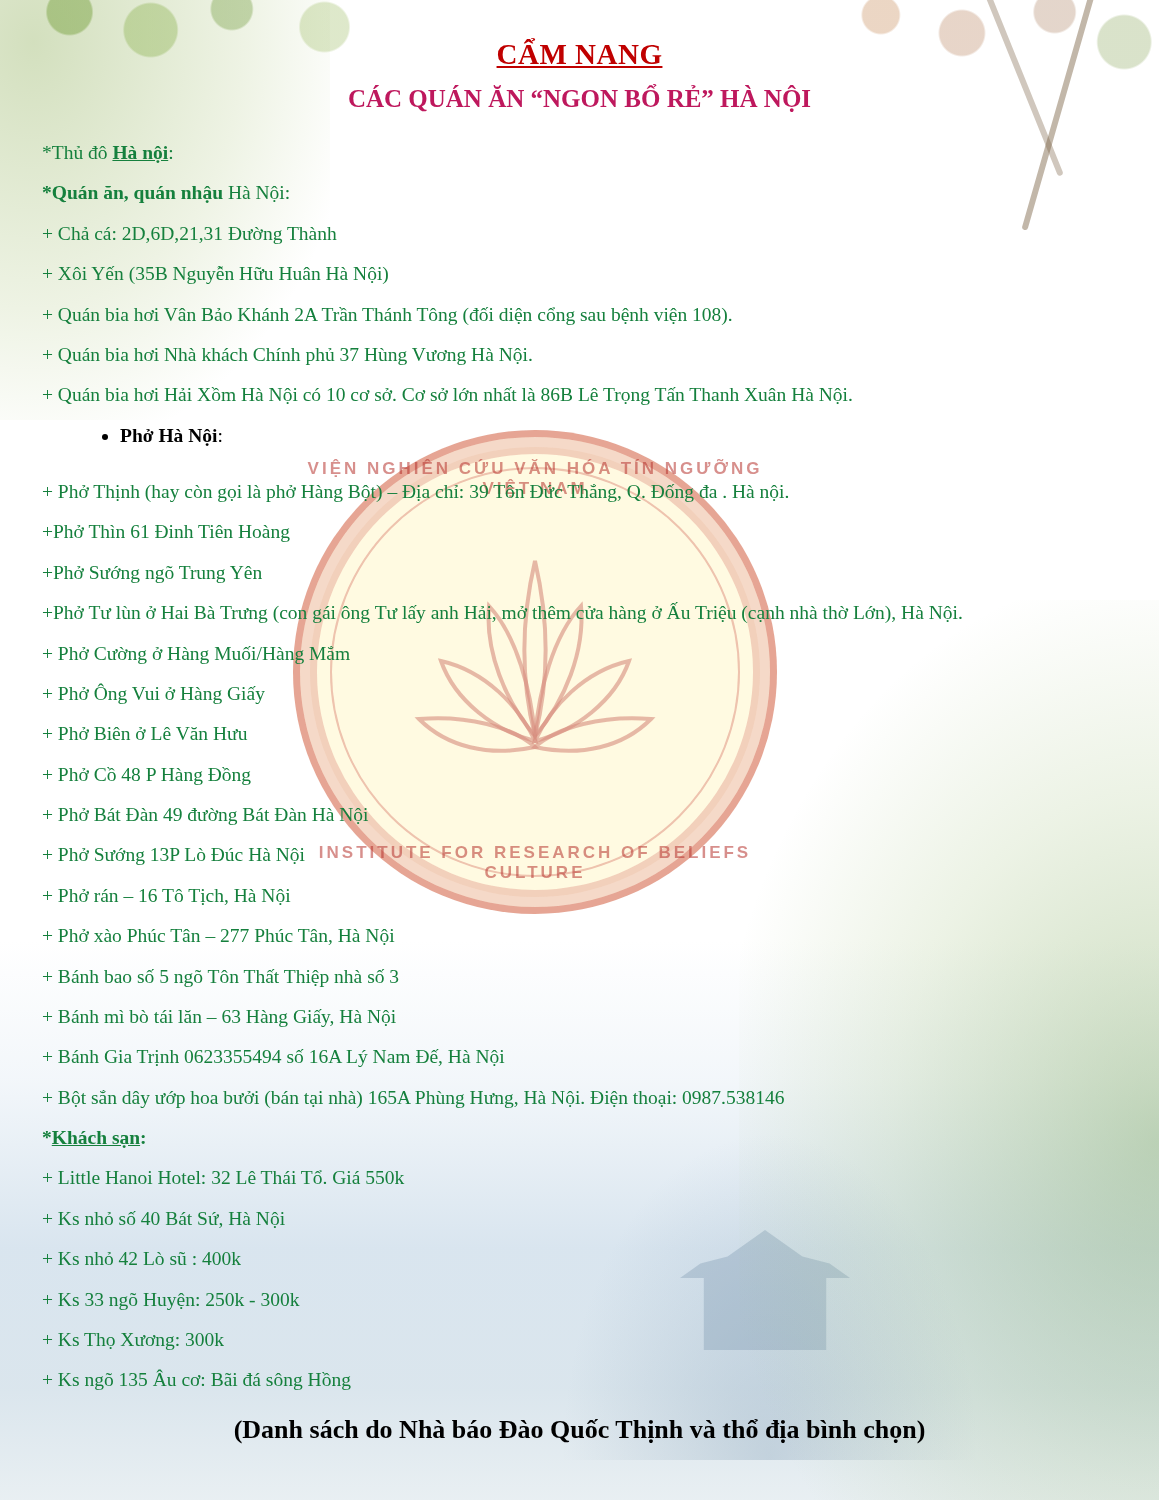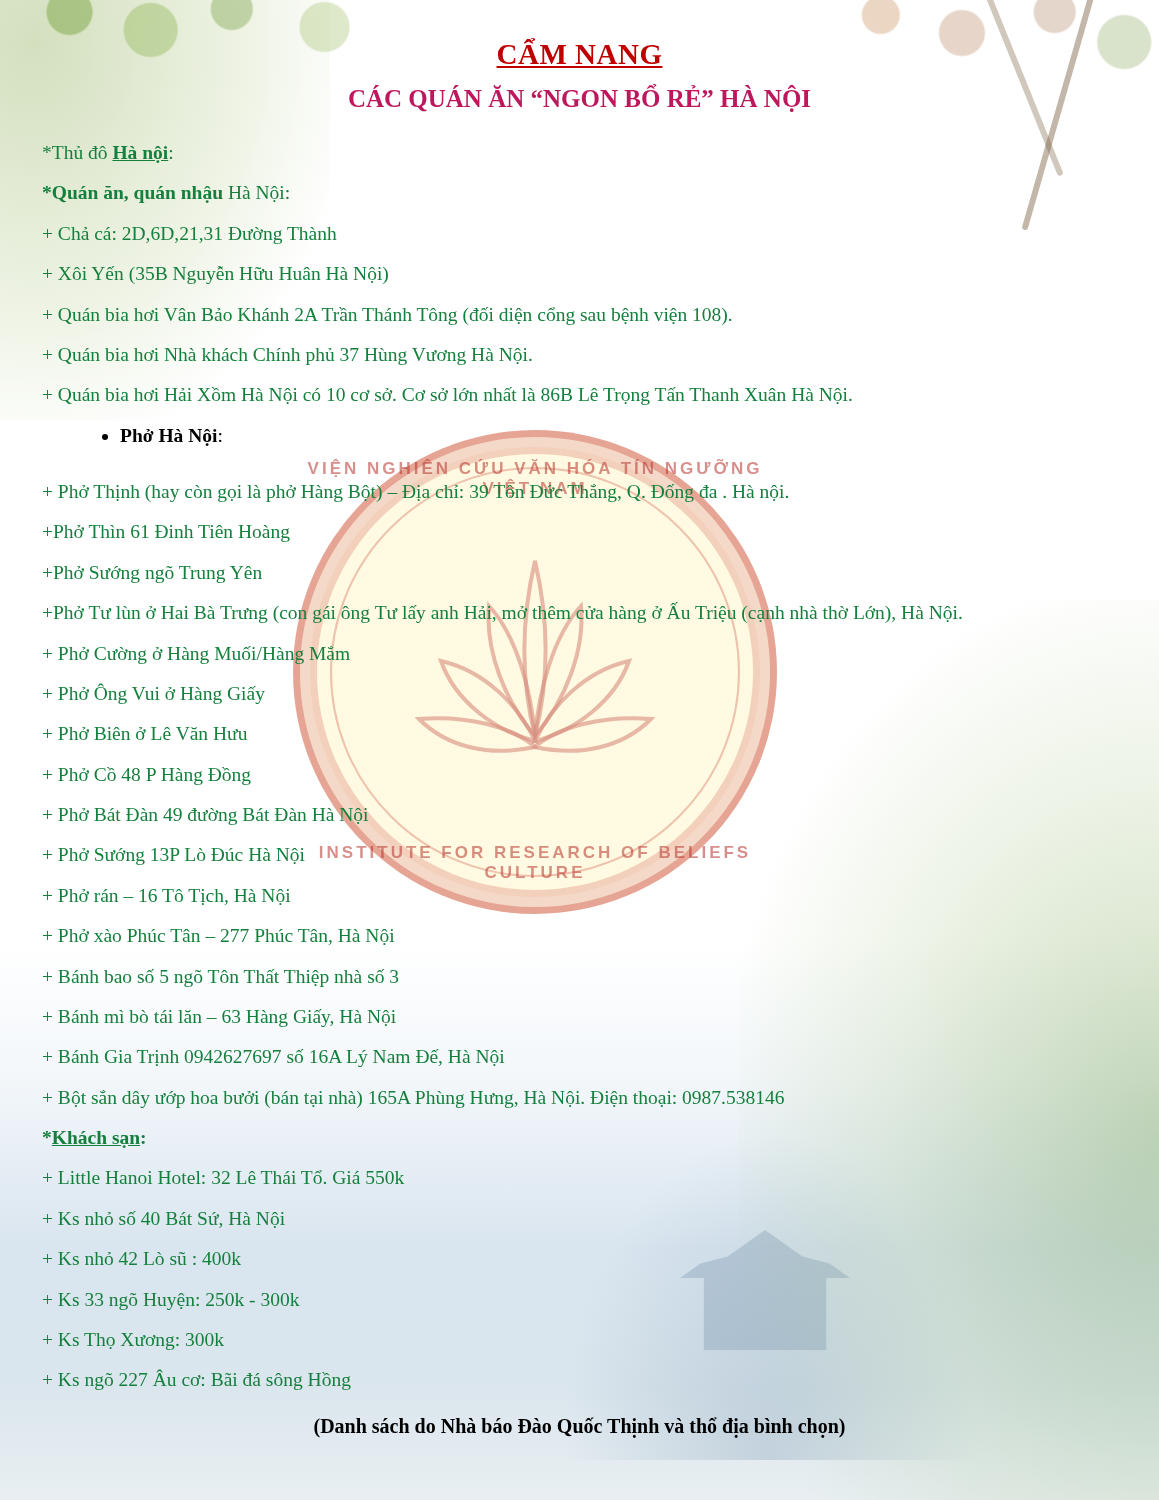--- a/index.html
+++ b/index.html
@@ -202,21 +202,21 @@
   ul.bullets li {
     font-size: 19.5px;
     line-height: 1.25;
     font-weight: bold;
   }
   ul.bullets li .nb { font-weight: normal; }
 
   p.footer-note {
     margin: 22px 0 0 0;
     text-align: center;
-    font-size: 20px;
+    font-size: 26px;
     font-weight: bold;
     color: #000;
   }
 </style>
 </head>
 <body>
 
 <div id="bg-layer">
   <div class="bg-water"></div>
   <div class="bg-temple"></div>
@@ -276,28 +276,28 @@
   <p class="line">+ Phở Cường ở Hàng Muối/Hàng Mắm</p>
   <p class="line">+ Phở Ông Vui ở Hàng Giấy</p>
   <p class="line">+ Phở Biên ở Lê Văn Hưu</p>
   <p class="line">+ Phở Cồ 48 P Hàng Đồng</p>
   <p class="line">+ Phở Bát Đàn 49 đường Bát Đàn Hà Nội</p>
   <p class="line">+ Phở Sướng 13P Lò Đúc Hà Nội</p>
   <p class="line">+ Phở rán – 16 Tô Tịch, Hà Nội</p>
   <p class="line">+ Phở xào Phúc Tân – 277 Phúc Tân, Hà Nội</p>
   <p class="line">+ Bánh bao số 5 ngõ Tôn Thất Thiệp nhà số 3</p>
   <p class="line">+ Bánh mì bò tái lăn – 63 Hàng Giấy, Hà Nội</p>
-  <p class="line">+ Bánh Gia Trịnh 0942627697 số 16A Lý Nam Đế, Hà Nội</p>
+  <p class="line">+ Bánh Gia Trịnh 0623355494 số 16A Lý Nam Đế, Hà Nội</p>
   <p class="line">+ Bột sắn dây ướp hoa bưởi (bán tại nhà) 165A Phùng Hưng, Hà Nội. Điện thoại: 0987.538146</p>
 
   <p class="line">
     <span class="b">*</span><span class="bu">Khách sạn</span><span class="b">:</span>
   </p>
 
   <p class="line">+ Little Hanoi Hotel: 32 Lê Thái Tổ. Giá 550k</p>
   <p class="line">+ Ks nhỏ số 40 Bát Sứ, Hà Nội</p>
   <p class="line">+ Ks nhỏ 42 Lò sũ : 400k</p>
   <p class="line">+ Ks 33 ngõ Huyện: 250k - 300k</p>
   <p class="line">+ Ks Thọ Xương: 300k</p>
-  <p class="line">+ Ks ngõ 227 Âu cơ: Bãi đá sông Hồng</p>
+  <p class="line">+ Ks ngõ 135 Âu cơ: Bãi đá sông Hồng</p>
 
   <p class="footer-note">(Danh sách do Nhà báo Đào Quốc Thịnh và thổ địa bình chọn)</p>
 </div>
 
 </body></html>

